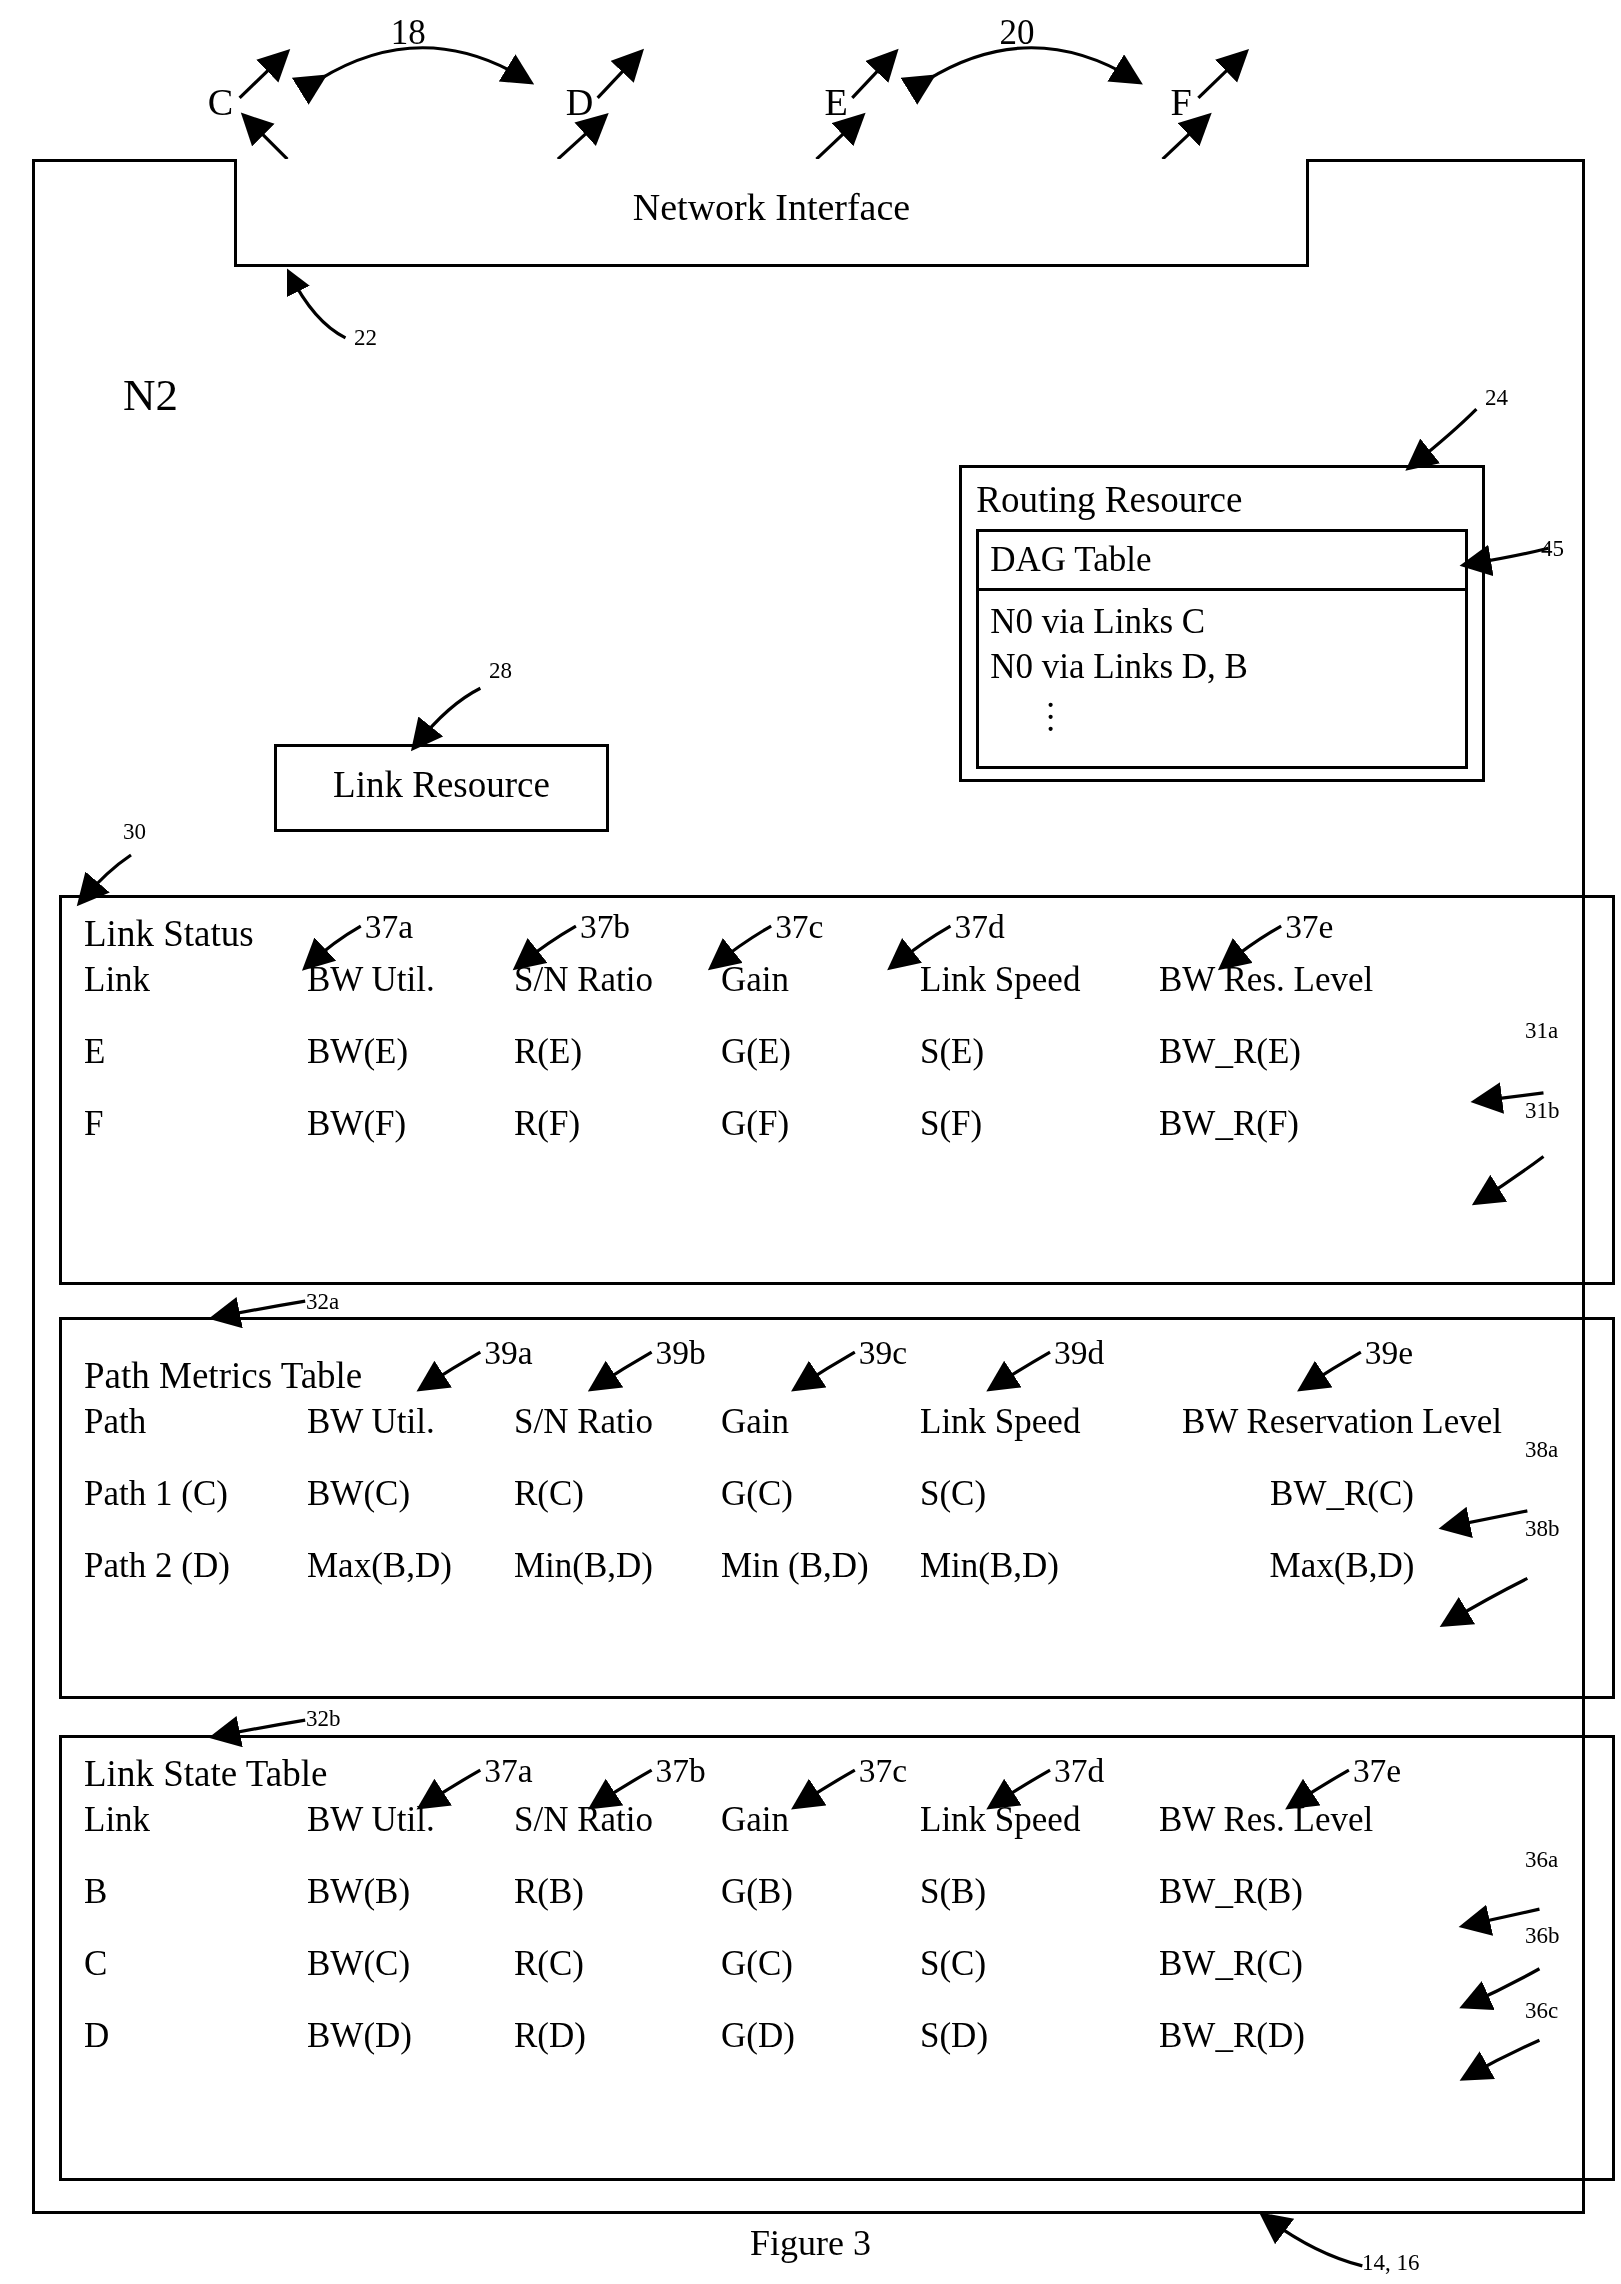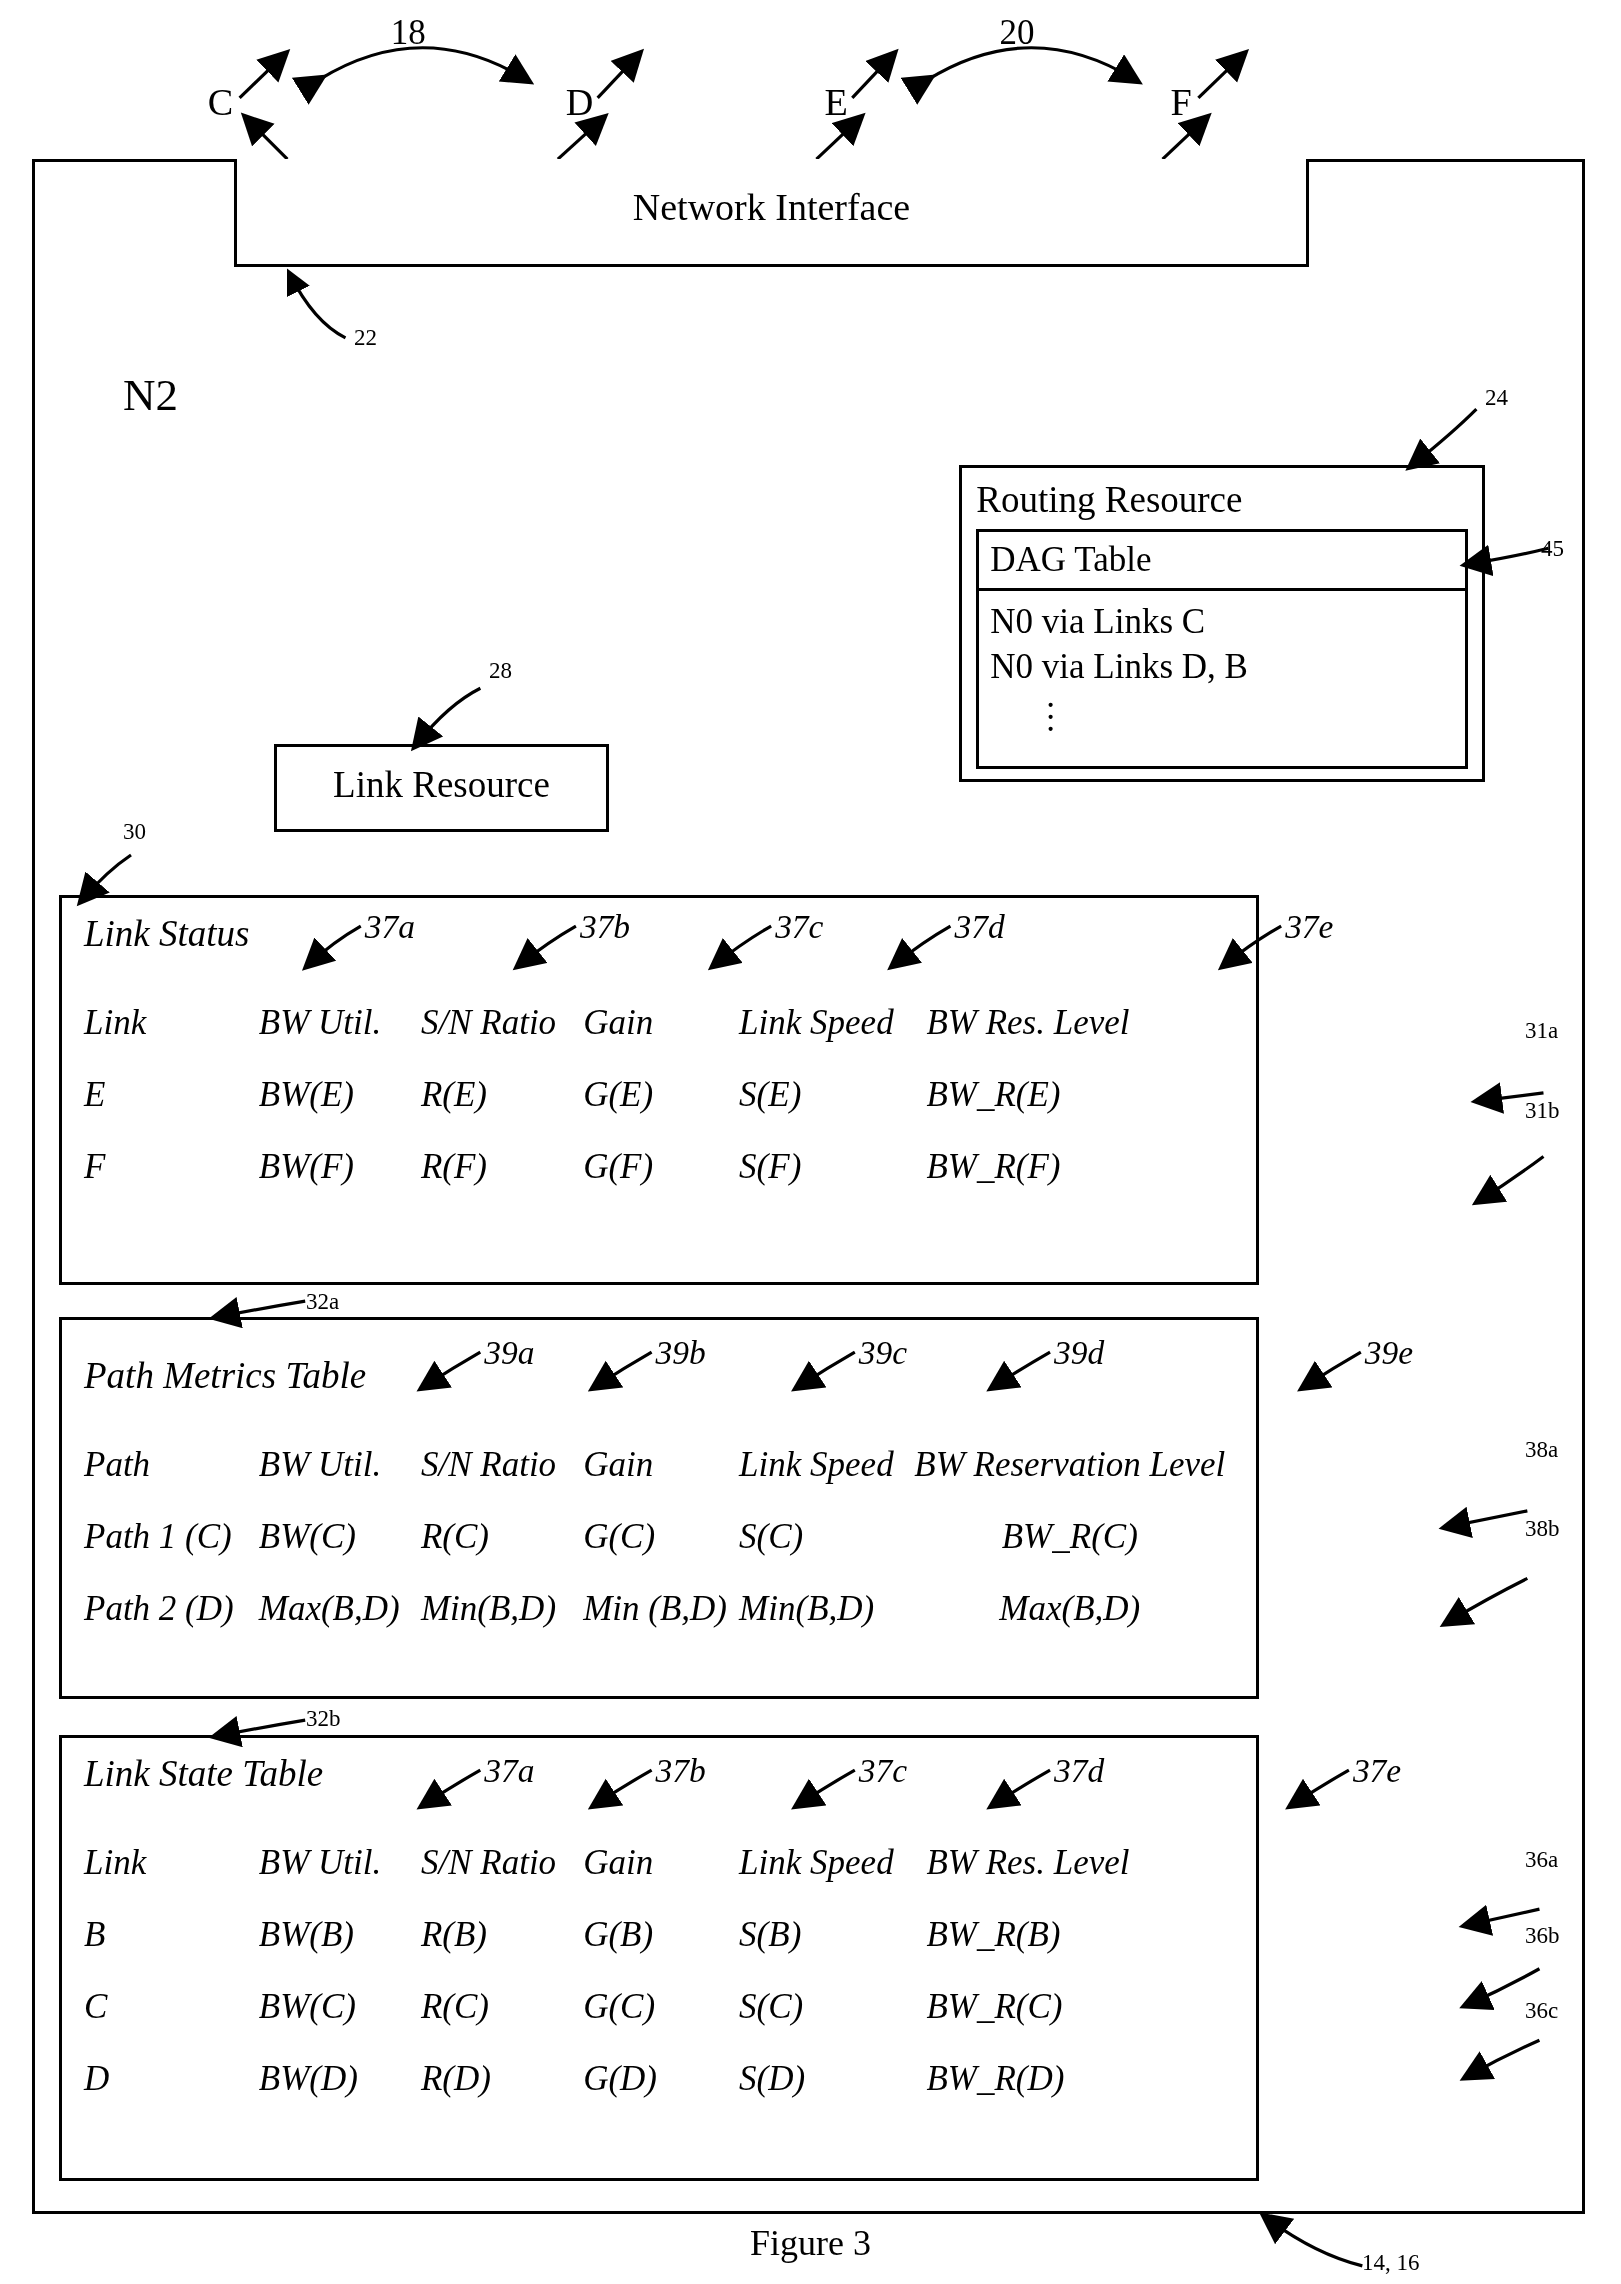--- a/index.html
+++ b/index.html
@@ -82,31 +82,30 @@
     height: 88px;
     border: 3.2px solid #000;
     text-align: center;
     line-height: 76px;
     font-size: 37px;
   }
   .data-box {
     border: 3.2px solid #000;
     position: absolute;
     left: 24px;
-    width: 1200px;
+    width: 1556px;
     padding: 14.3px 14.3px 14.3px 22px;
-    font-style: italic;
   }
   #box30 { top: 733px; height: 390px; }
   #box32a { top: 1155px; height: 382px; }
   #box32b { top: 1573px; height: 446px; }
   .row { display: flex; align-items: baseline; margin: 0; height: 72px; }
   .row .c0 { width: 223px; }
   .row .c1 { width: 207px; text-align: left; }
-  .row .c2 { width: 207px; text-align: left; margin-top: 43px; }
+  .row .c2 { width: 207px; text-align: left; }
   .row .c3 { width: 199px; text-align: left; }
   .row .c4 { width: 239px; text-align: left; }
   .row .c5 { width: 398px; text-align: left; padding-right: 16px; }
   #box32a .row .c4 { width: 223px; }
   #box32a .row .c5 { width: 414px; text-align: center; }
   .box-title { font-size: 37px; margin-bottom: 16px; }
   
   .ref {
     position: absolute;
     font-size: 23px;

